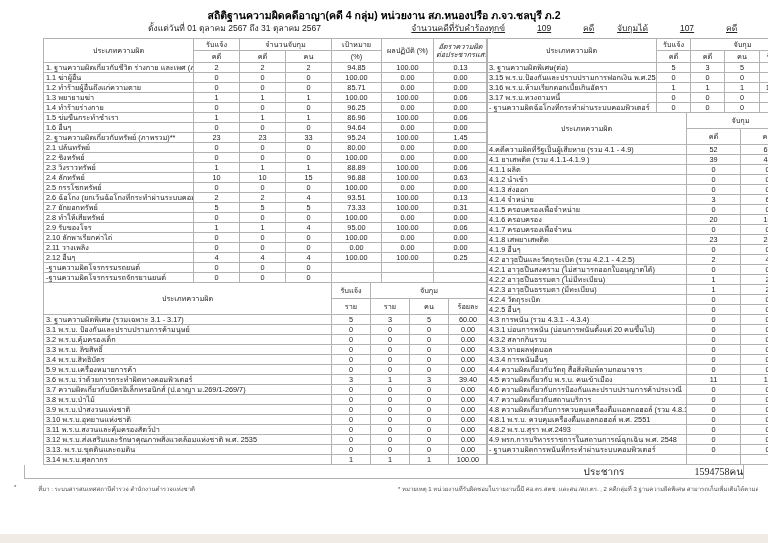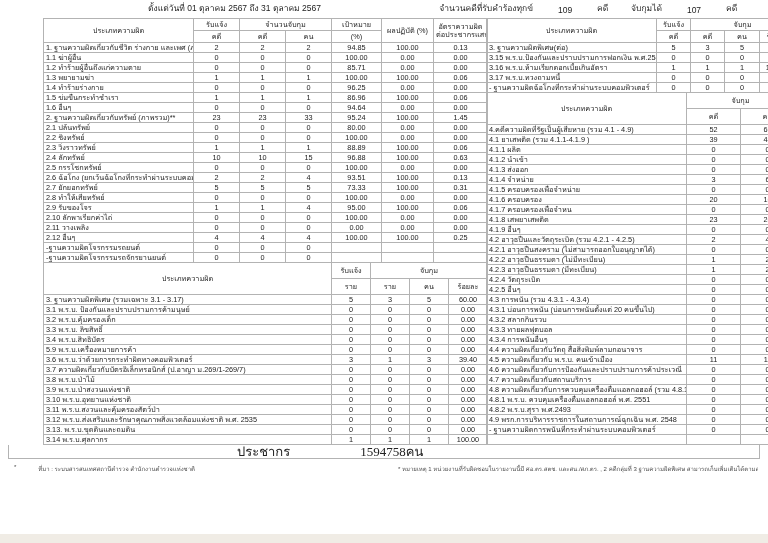--- a/index.html
+++ b/index.html
@@ -13,47 +13,47 @@
   .report-title {
     text-align:center; font-size:10.5px; font-weight:bold; color:#000;
     padding-top:7px; height:20px;
   }
   .subheader {
     display:flex; align-items:center; font-size:8.5px; height:16px;
     padding:0 8px;
     gap:28px;
   }
   .subheader .date-range { margin-left:140px; }
-  .subheader .counts { margin-left:auto; display:flex; align-items:flex-end; }
+  .subheader .counts { margin-left:auto; display:flex; align-items:center;text-decoration:underline; }
   .counts span { display:inline-block; }
   .counts .cnt-label { }
-  .counts .cnt-val { width:64px; text-align:center; }
+  .counts .cnt-val { width:78px; text-align:center; }
   .counts .cnt-unit { width:34px; }
 
   .tables { display:flex; margin:2px 8px 0 8px; align-items:flex-start;padding-left:35px; }
 
   table.t { border-collapse:collapse; table-layout:fixed; }
   table.t th, table.t td {
     border:1px solid #b3b3b3; font-weight:normal; font-size:7.3px;
     line-height:9px; padding:0 2px; height:10px; overflow:hidden;
     white-space:nowrap; color:#222;
   }
   table.t thead th { text-align:center; height:12px; }
   table.left-special thead th, table.right-state thead th { height:16px; }
   td.lbl { text-align:left; }
   td.num { text-align:center; }
   .left-col { width:444px; }
   .right-col { width:308px; }
   .left-main, .left-special { width:444px; }
   .right-special, .right-state { width:308px; }
-  .rate-head span { display:block; line-height:8px; }
+  .rate-head span { display:block; line-height:8px;font-style:italic; }
 
   .footer-row {
-    margin:0 8px; height:14px; border:1px solid #b3b3b3; border-top:none;
-    display:flex; align-items:center; font-size:13px;
+    margin:0 24px; height:14px; border:1px solid #b3b3b3; border-top:none;
+    display:flex; align-items:center; font-size:10px;justify-content:flex-end;
   }
   .footer-row .pop-label { margin-left:228px; }
   .footer-row .pop-value { margin-left:70px;font-family:Liberation Serif, serif; }
   .footer-row .printed-by { margin-left:16px; }
 
   .notes {
     display:flex; margin:5px 10px 0 10px; font-size:6px; color:#4a4a4a;
     align-items:flex-start;
   }
   .notes .fn-mark { margin-left:4px; }
@@ -63,20 +63,21 @@
   .bottom-strip {
     position:absolute; left:0; bottom:0; width:768px; height:9px;
     background:#f0ece5;
   }
 </style>
 </head>
 <body>
 
 <div class="page">
 
+  <div class="report-title">สถิติฐานความผิดคดีอาญา(คดี 4 กลุ่ม) หน่วยงาน สภ.หนองปรือ ภ.จว.ชลบุรี ภ.2</div>
 
   <div class="subheader">
     <span class="date-range">ตั้งแต่วันที่ 01 ตุลาคม 2567 ถึง 31 ตุลาคม 2567</span>
     <span class="counts">
       <span class="cnt-label">จำนวนคดีที่รับคำร้องทุกข์</span>
       <span class="cnt-val">109</span>
       <span class="cnt-unit">คดี</span>
       <span class="cnt-label">จับกุมได้</span>
       <span class="cnt-val">107</span>
       <span class="cnt-unit">คดี</span>

